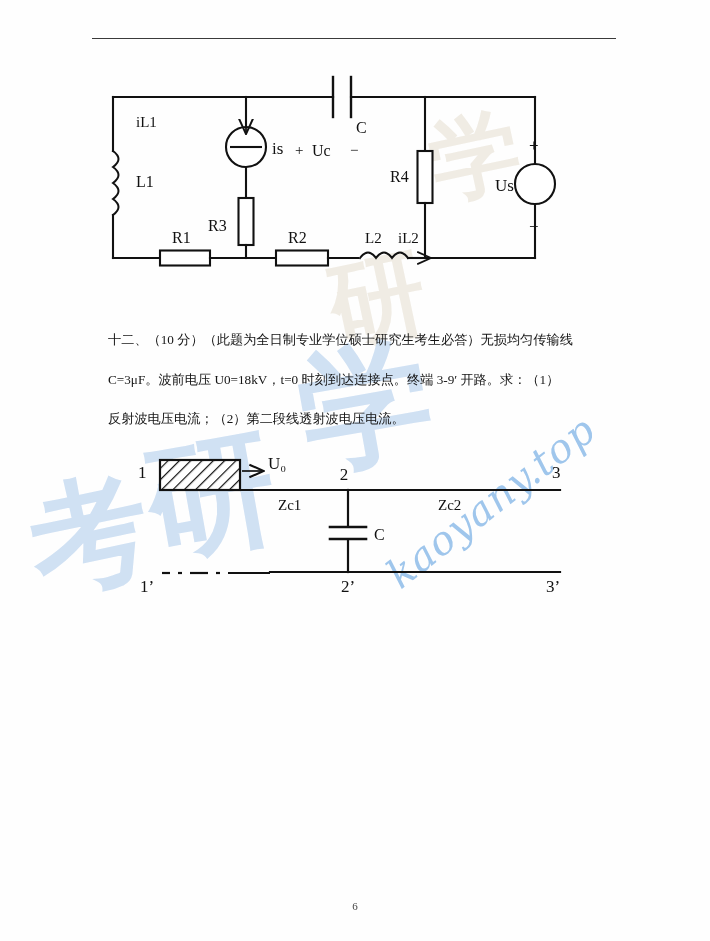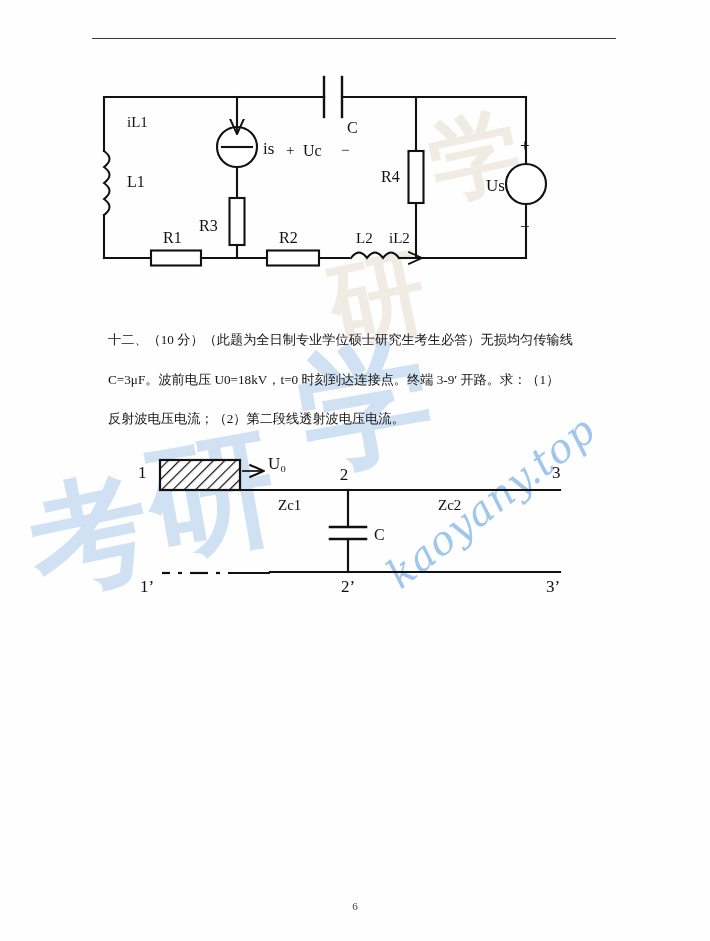--- a/index.html
+++ b/index.html
@@ -71,21 +71,21 @@
     left: 92px;
     top: 38px;
     width: 524px;
     height: 0;
     border-top: 1.6px solid #3a3a3a;
   }
 
   
   #circuit-figure {
     position: absolute;
-    left: 71px;
+    left: 80px;
     top: 55px;
     width: 540px;
     height: 230px;
   }
   #circuit-figure svg { display: block; }
 
   
   #question-block {
     position: absolute;
     left: 92px;

